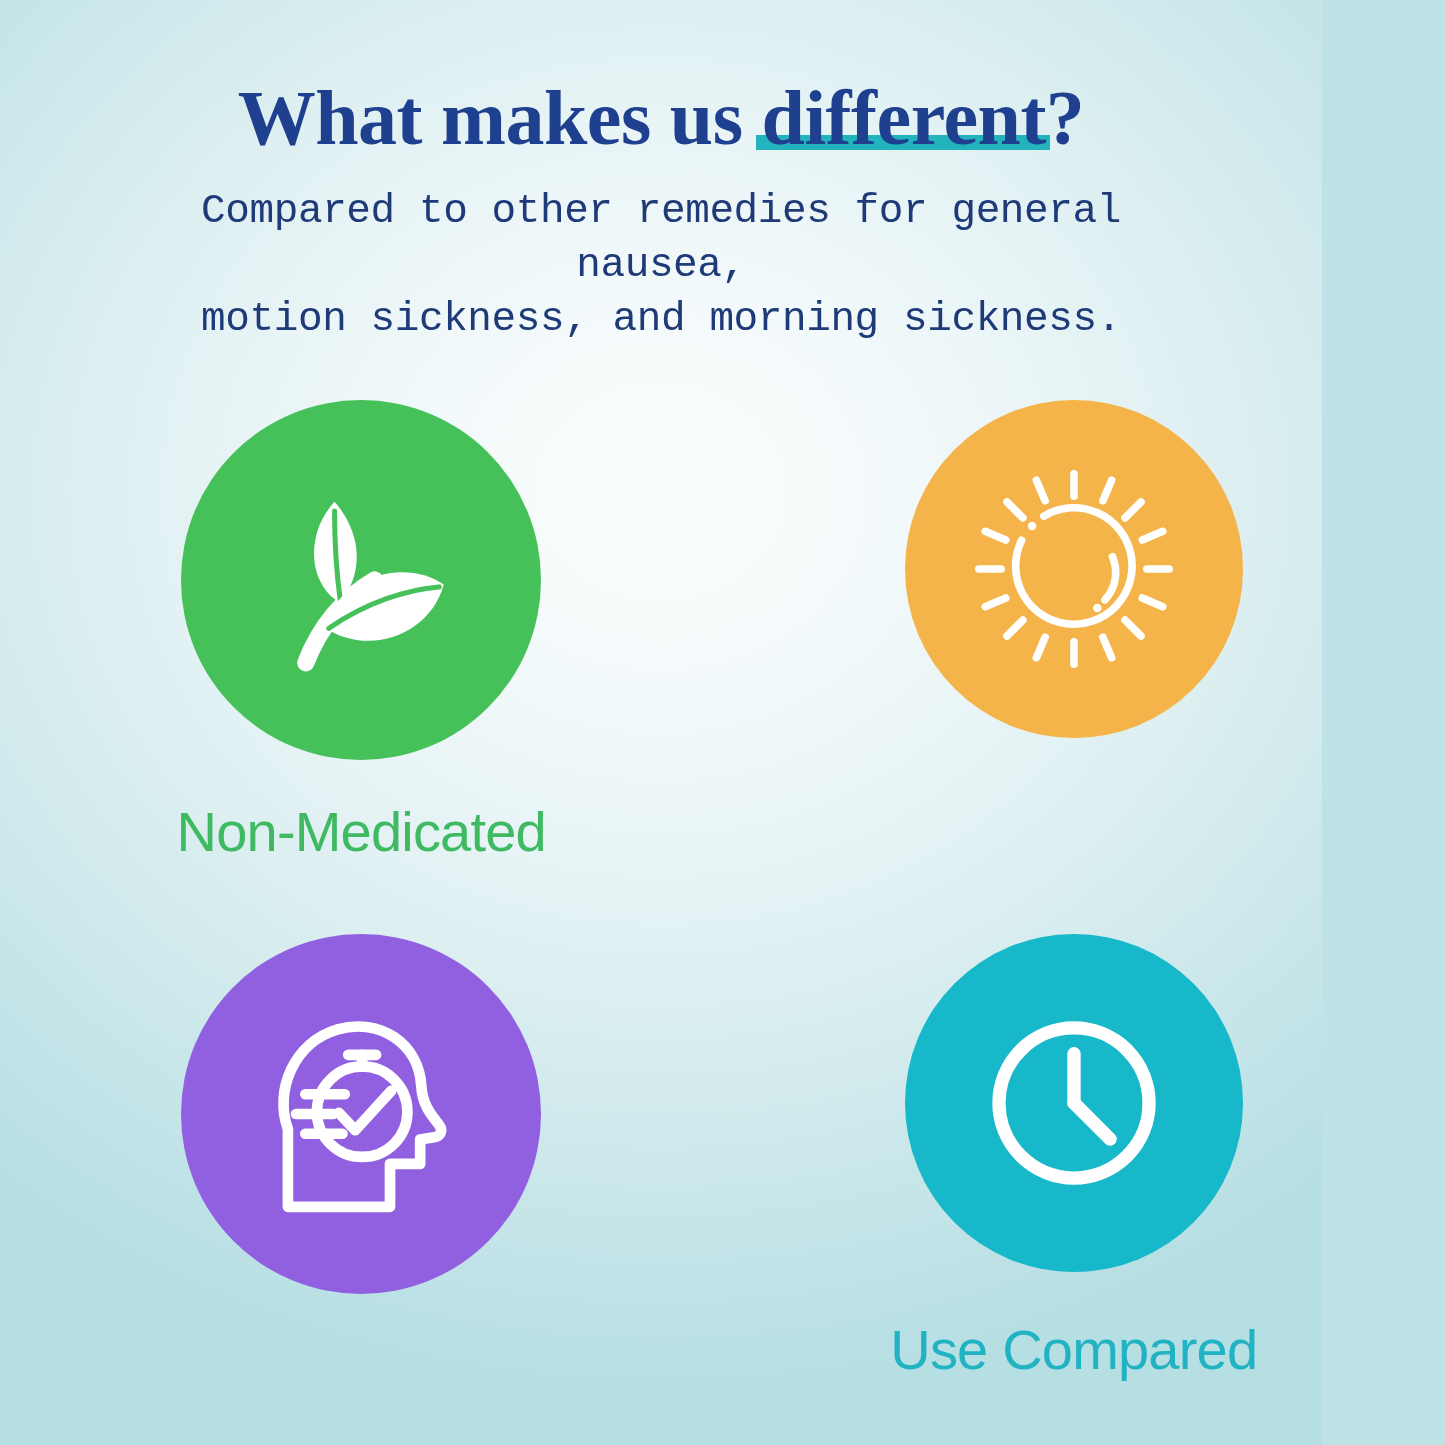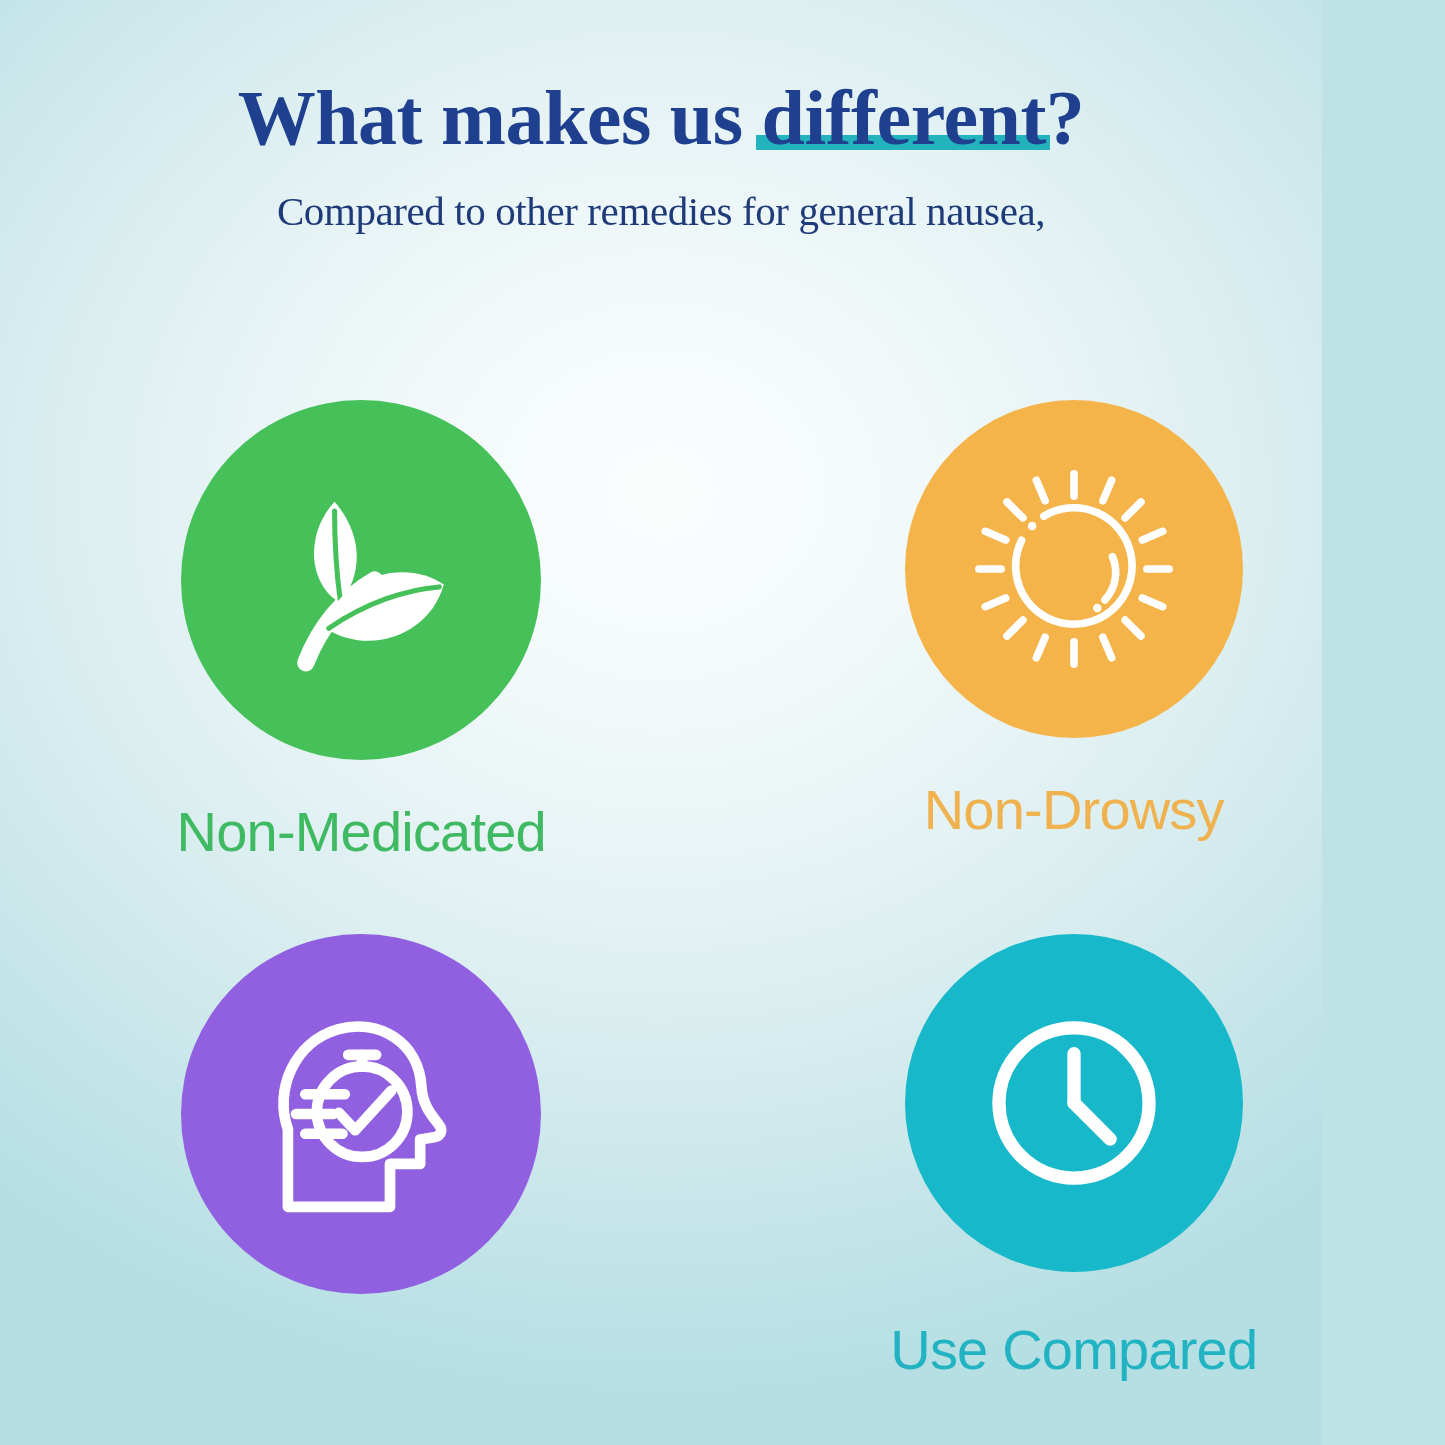--- a/index.html
+++ b/index.html
@@ -60,21 +60,21 @@
     right: -4px;
     bottom: 8px;
     height: 15px;
     background: #22b3bd;
     z-index: -1;
   }
 
   .subtitle {
     margin: 26px auto 0 auto;
     width: 1080px;
-    font-family: Liberation Serif, serif;
+    font-family: Liberation Mono, monospace;
     font-weight: normal;
     font-size: 41px;
     line-height: 1.32;
     color: #1f3a78;
     letter-spacing: -0.4px;
   }
   .subtitle .line {
     display: block;
   }
 
@@ -140,20 +140,21 @@
 </head>
 <body>
 
 <div class="infographic">
 
   <div class="header">
     <h1 class="title"><span>What makes us </span><span class="hl">different</span><span>?</span></h1>
 
     <p class="subtitle">
       <span class="line">Compared to other remedies for general nausea,</span>
+      <span class="line">motion sickness, and morning sickness.</span>
     </p>
   </div>
 
   <div class="features">
 
     <div class="feature col-left row-top">
       <div class="circle c-green">
         <span>
           <svg width="230" height="230" viewBox="0 0 100 100" aria-hidden="true">
 
@@ -199,21 +200,20 @@
               <line x1="33.2" y1="89.6" x2="37.1" y2="80.5"></line>
               <line x1="66.8" y1="89.6" x2="62.9" y2="80.5"></line>
               <line x1="10.4" y1="33.2" x2="19.5" y2="37.1"></line>
               <line x1="10.4" y1="66.8" x2="19.5" y2="62.9"></line>
               <line x1="89.6" y1="33.2" x2="80.5" y2="37.1"></line>
               <line x1="89.6" y1="66.8" x2="80.5" y2="62.9"></line>
             </g>
           </svg>
         </span>
       </div>
-      <div class="feature-label l-orange">Non-Drowsy</div>
     </div>
 
     <div class="feature col-left row-bottom">
       <div class="circle c-purple">
         <span>
           <svg width="232" height="232" viewBox="0 0 100 100" aria-hidden="true">
             <g stroke="#ffffff" stroke-width="4.6" fill="none" stroke-linecap="round" stroke-linejoin="round">
 
               <path d="M18.5 90 L18.5 56.5
                        C 12.5 40, 21 19, 40 13.5

